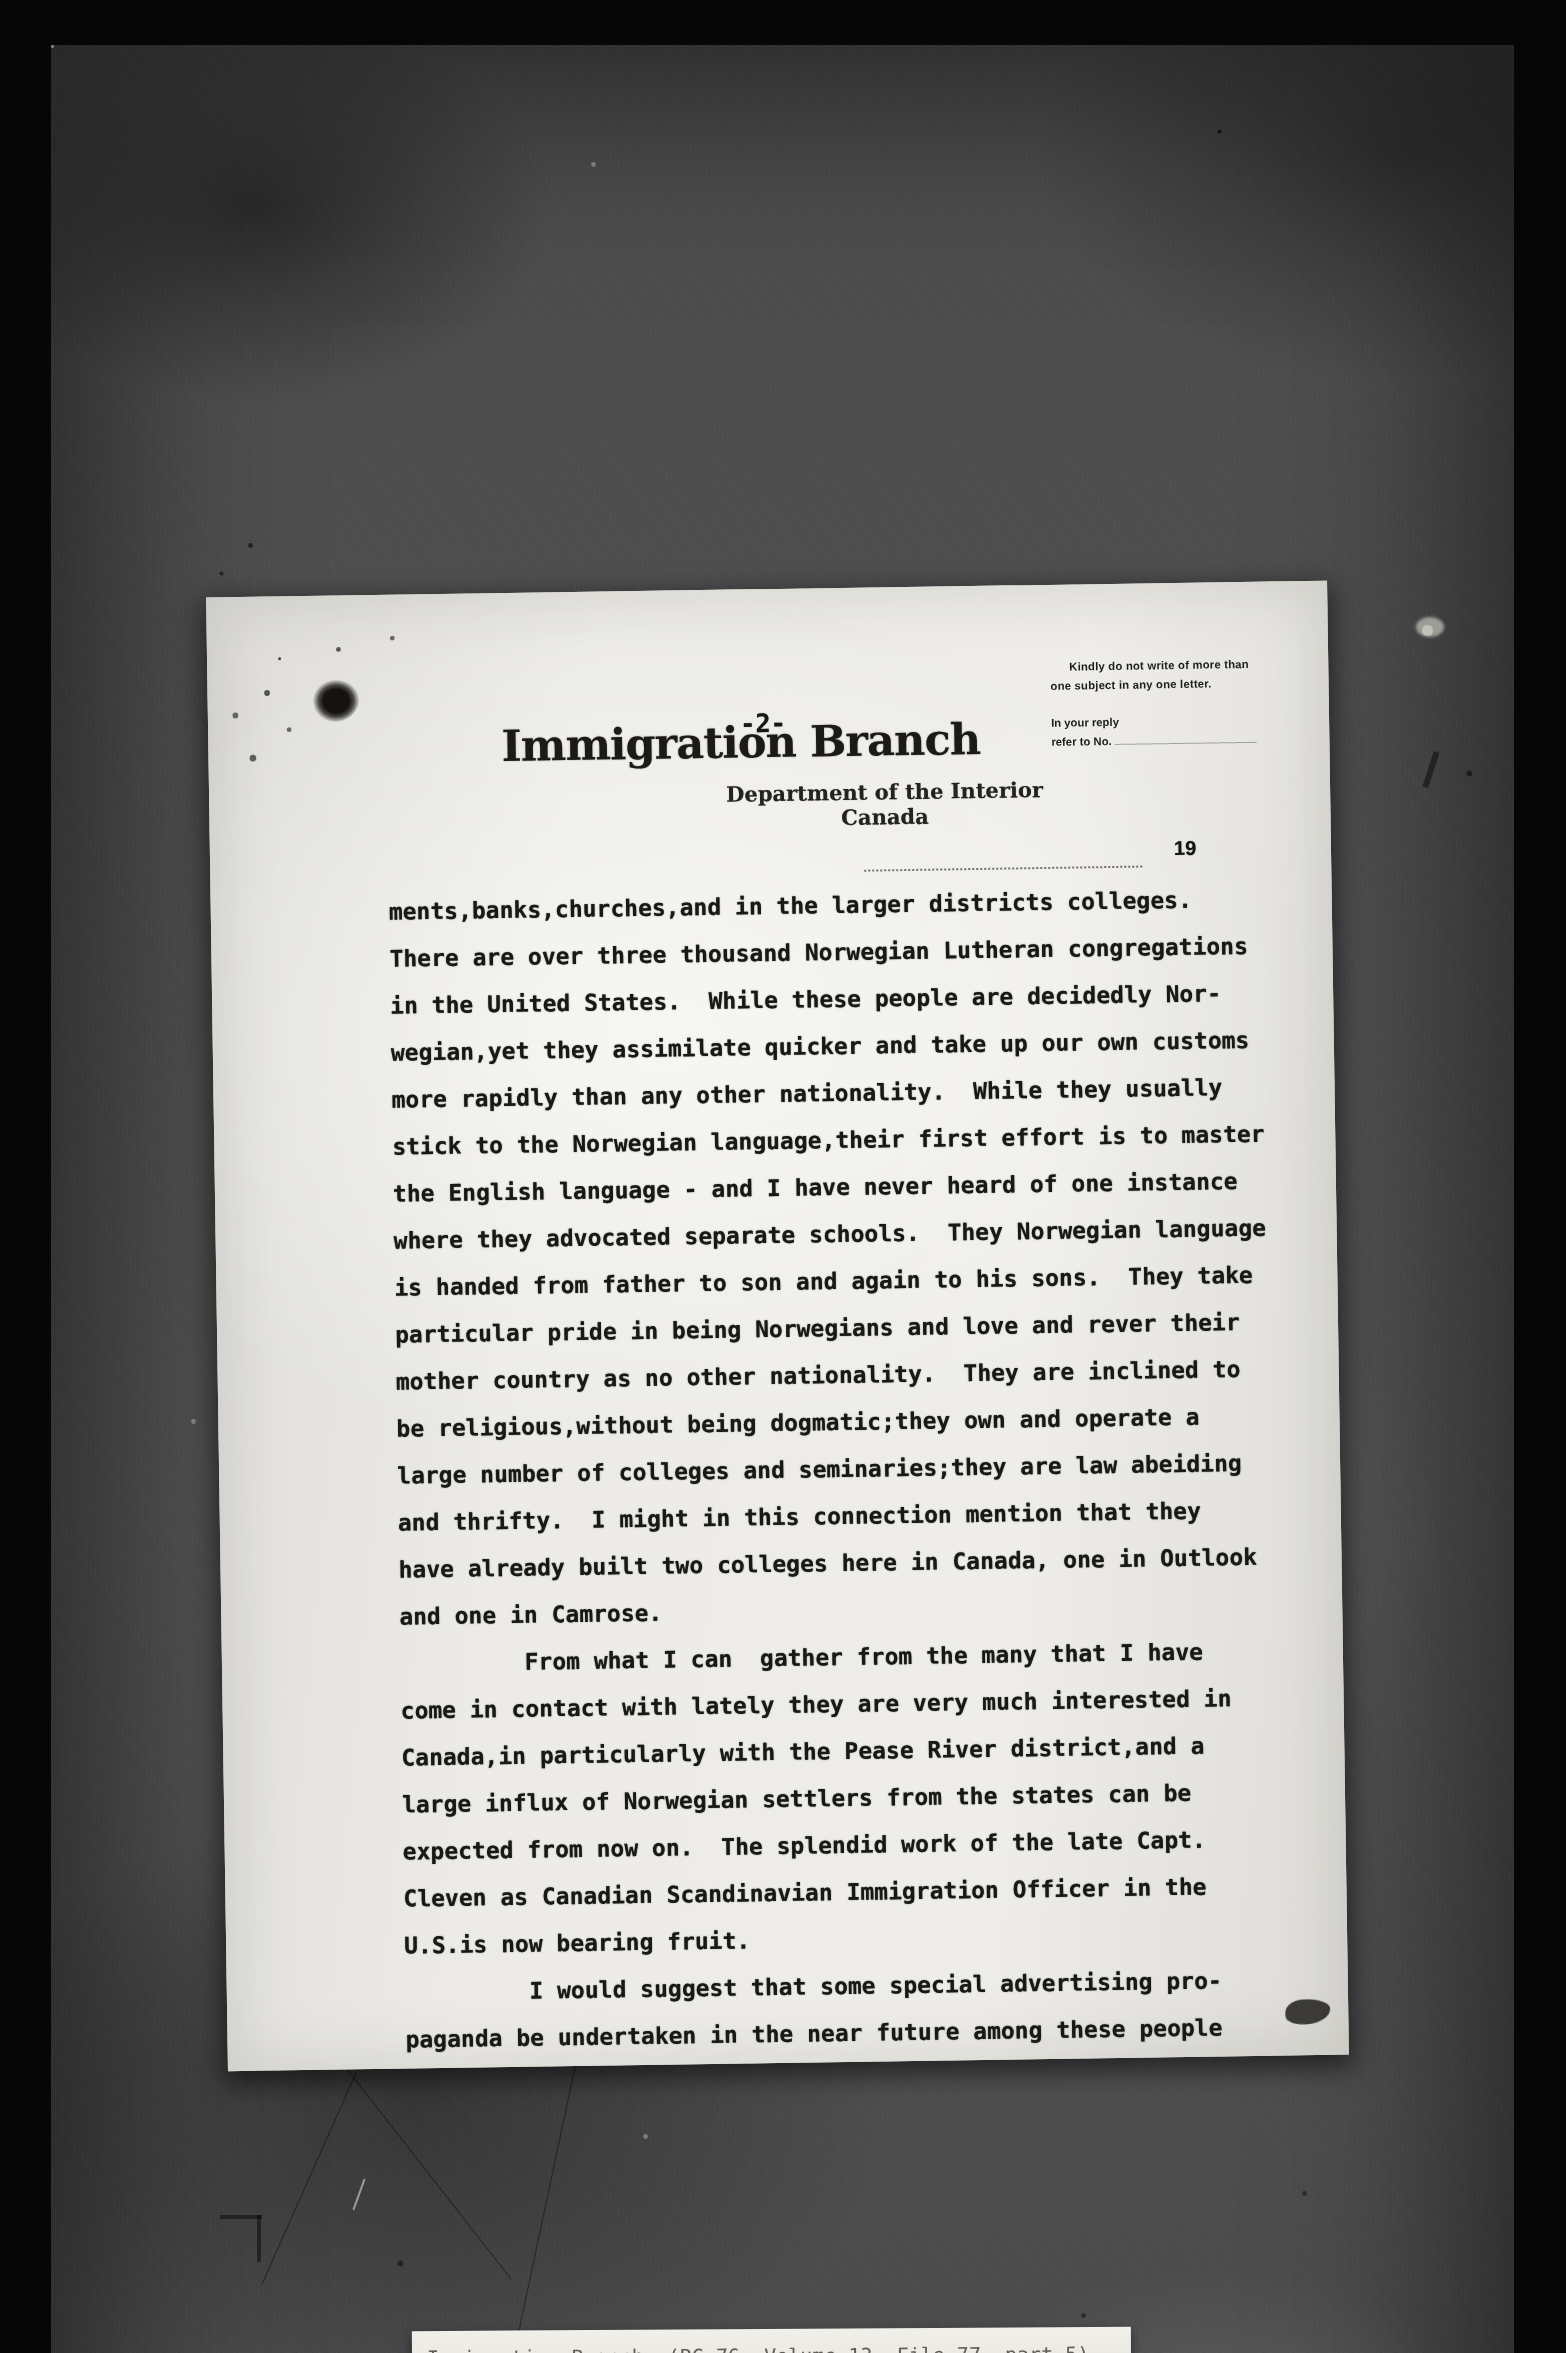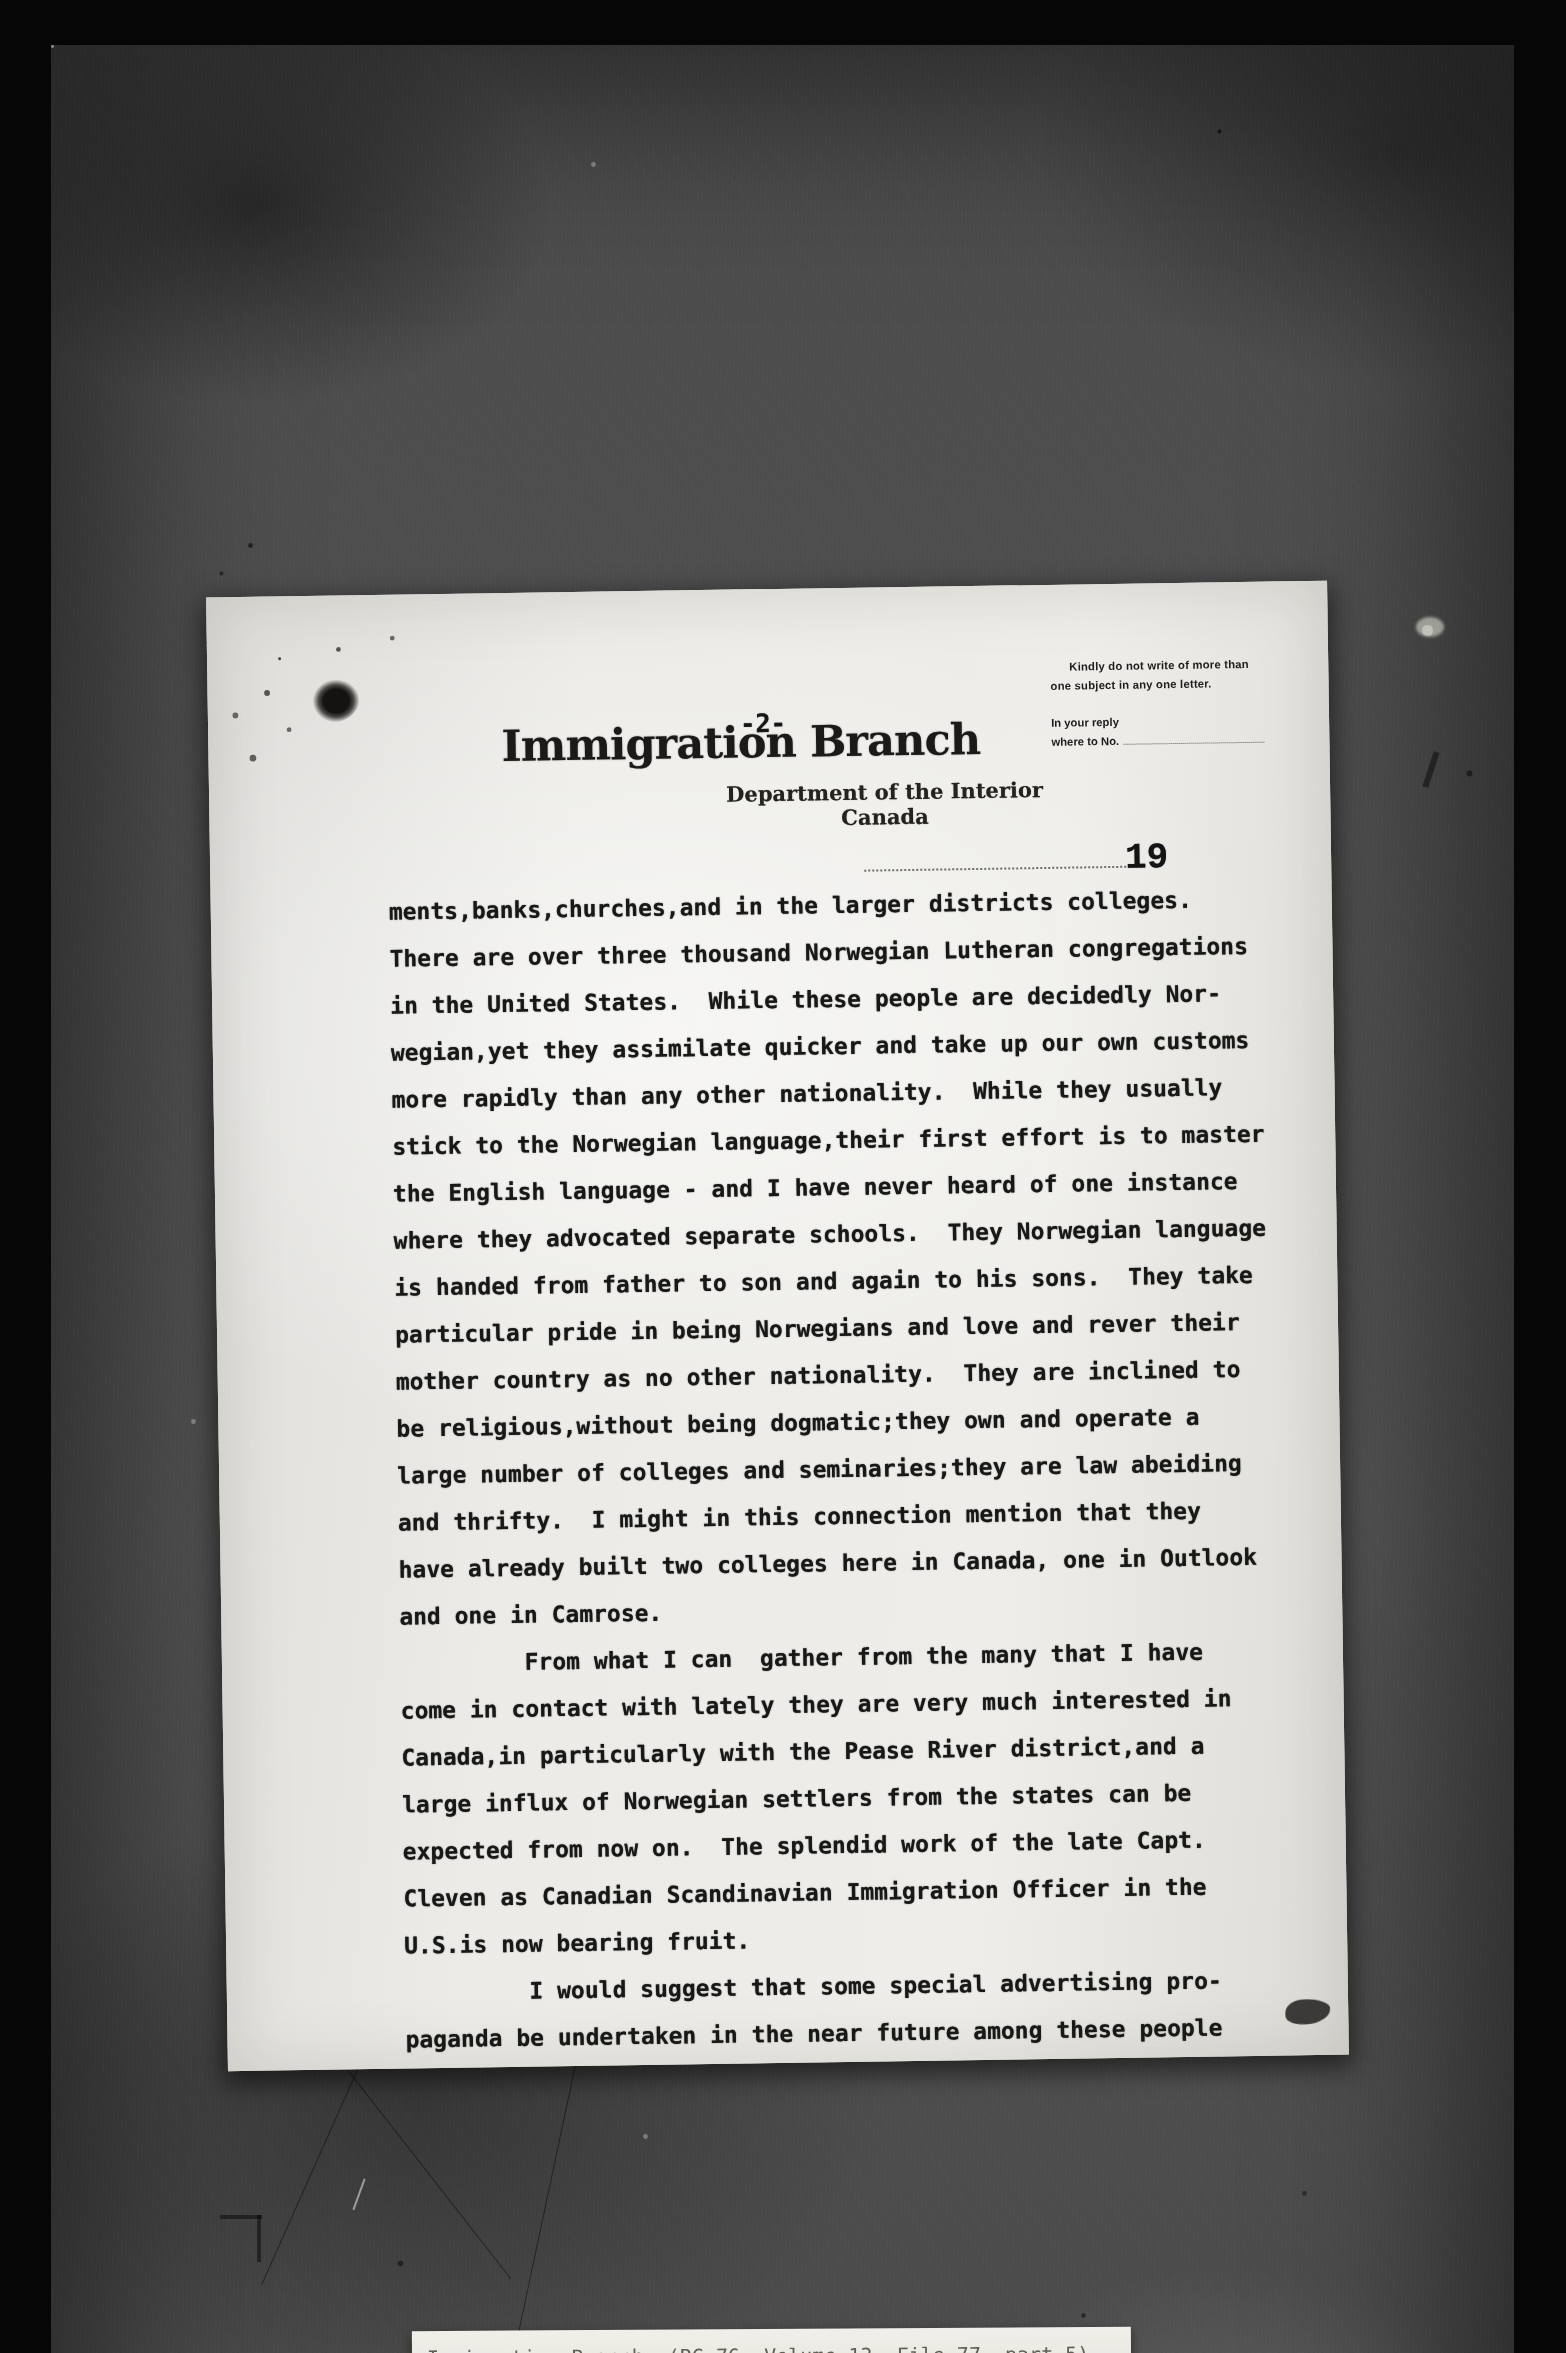--- a/index.html
+++ b/index.html
@@ -57,22 +57,22 @@
     color:#1b1a18;text-shadow:0 0 1.4px rgba(25,22,20,.55);}
   .dept{position:absolute;left:485px;top:192px;width:381px;text-align:center;
     font-family:"DejaVu Serif",serif;font-weight:700;font-size:21px;color:#242320;
     text-shadow:0 0 0.9px rgba(25,22,20,.5);}
   .country{position:absolute;left:485px;top:217px;width:381px;text-align:center;
     font-family:"DejaVu Serif",serif;font-weight:700;font-size:21px;color:#242320;
     text-shadow:0 0 0.9px rgba(25,22,20,.5);}
 
   .dateline{position:absolute;left:654px;top:282px;width:278px;
     border-bottom:2.4px dotted #44423e;opacity:.75;}
-  .year{position:absolute;left:915px;top:254px;
-    font-family:Liberation Mono, monospace;font-weight:700;font-size:36px;color:#141414;
+  .year{position:absolute;left:964px;top:254px;
+    font-family:Liberation Sans, sans-serif;font-weight:700;font-size:20px;color:#141414;
     text-shadow:0 0 0.9px rgba(20,20,20,.7);}
 
   .typed{position:absolute;left:178px;top:294px;width:946px;
     font-family:"DejaVu Sans Mono",monospace;font-weight:700;font-size:23px;
     line-height:47px;color:#181816;white-space:pre;
     text-shadow:0 0 1.2px rgba(25,25,22,.75);}
   .tline{height:47px;}
 
   .ink-blot{position:absolute;left:105px;top:84px;width:47px;height:43px;
     background:radial-gradient(closest-side, #141311 55%, rgba(25,23,20,.75) 75%, transparent);
@@ -113,21 +113,21 @@
 
 <div class="paper">
 
   <div class="notice">
     <div class="l1">Kindly do not write of more than</div>
     <div>one subject in any one letter.</div>
   </div>
 
   <div class="reply">
     <div>In your reply</div>
-    <div><span>where to No.</span><span class="no-leader"></span></div>
+    <div><span>refer to No.</span><span class="no-leader"></span></div>
   </div>
 
   <div class="pagenum">-2-</div>
   <div class="branch">Immigration Branch</div>
   <div class="dept">Department of the Interior</div>
   <div class="country">Canada</div>
 
   <div class="dateline"></div>
   <div class="year">19</div>
 

